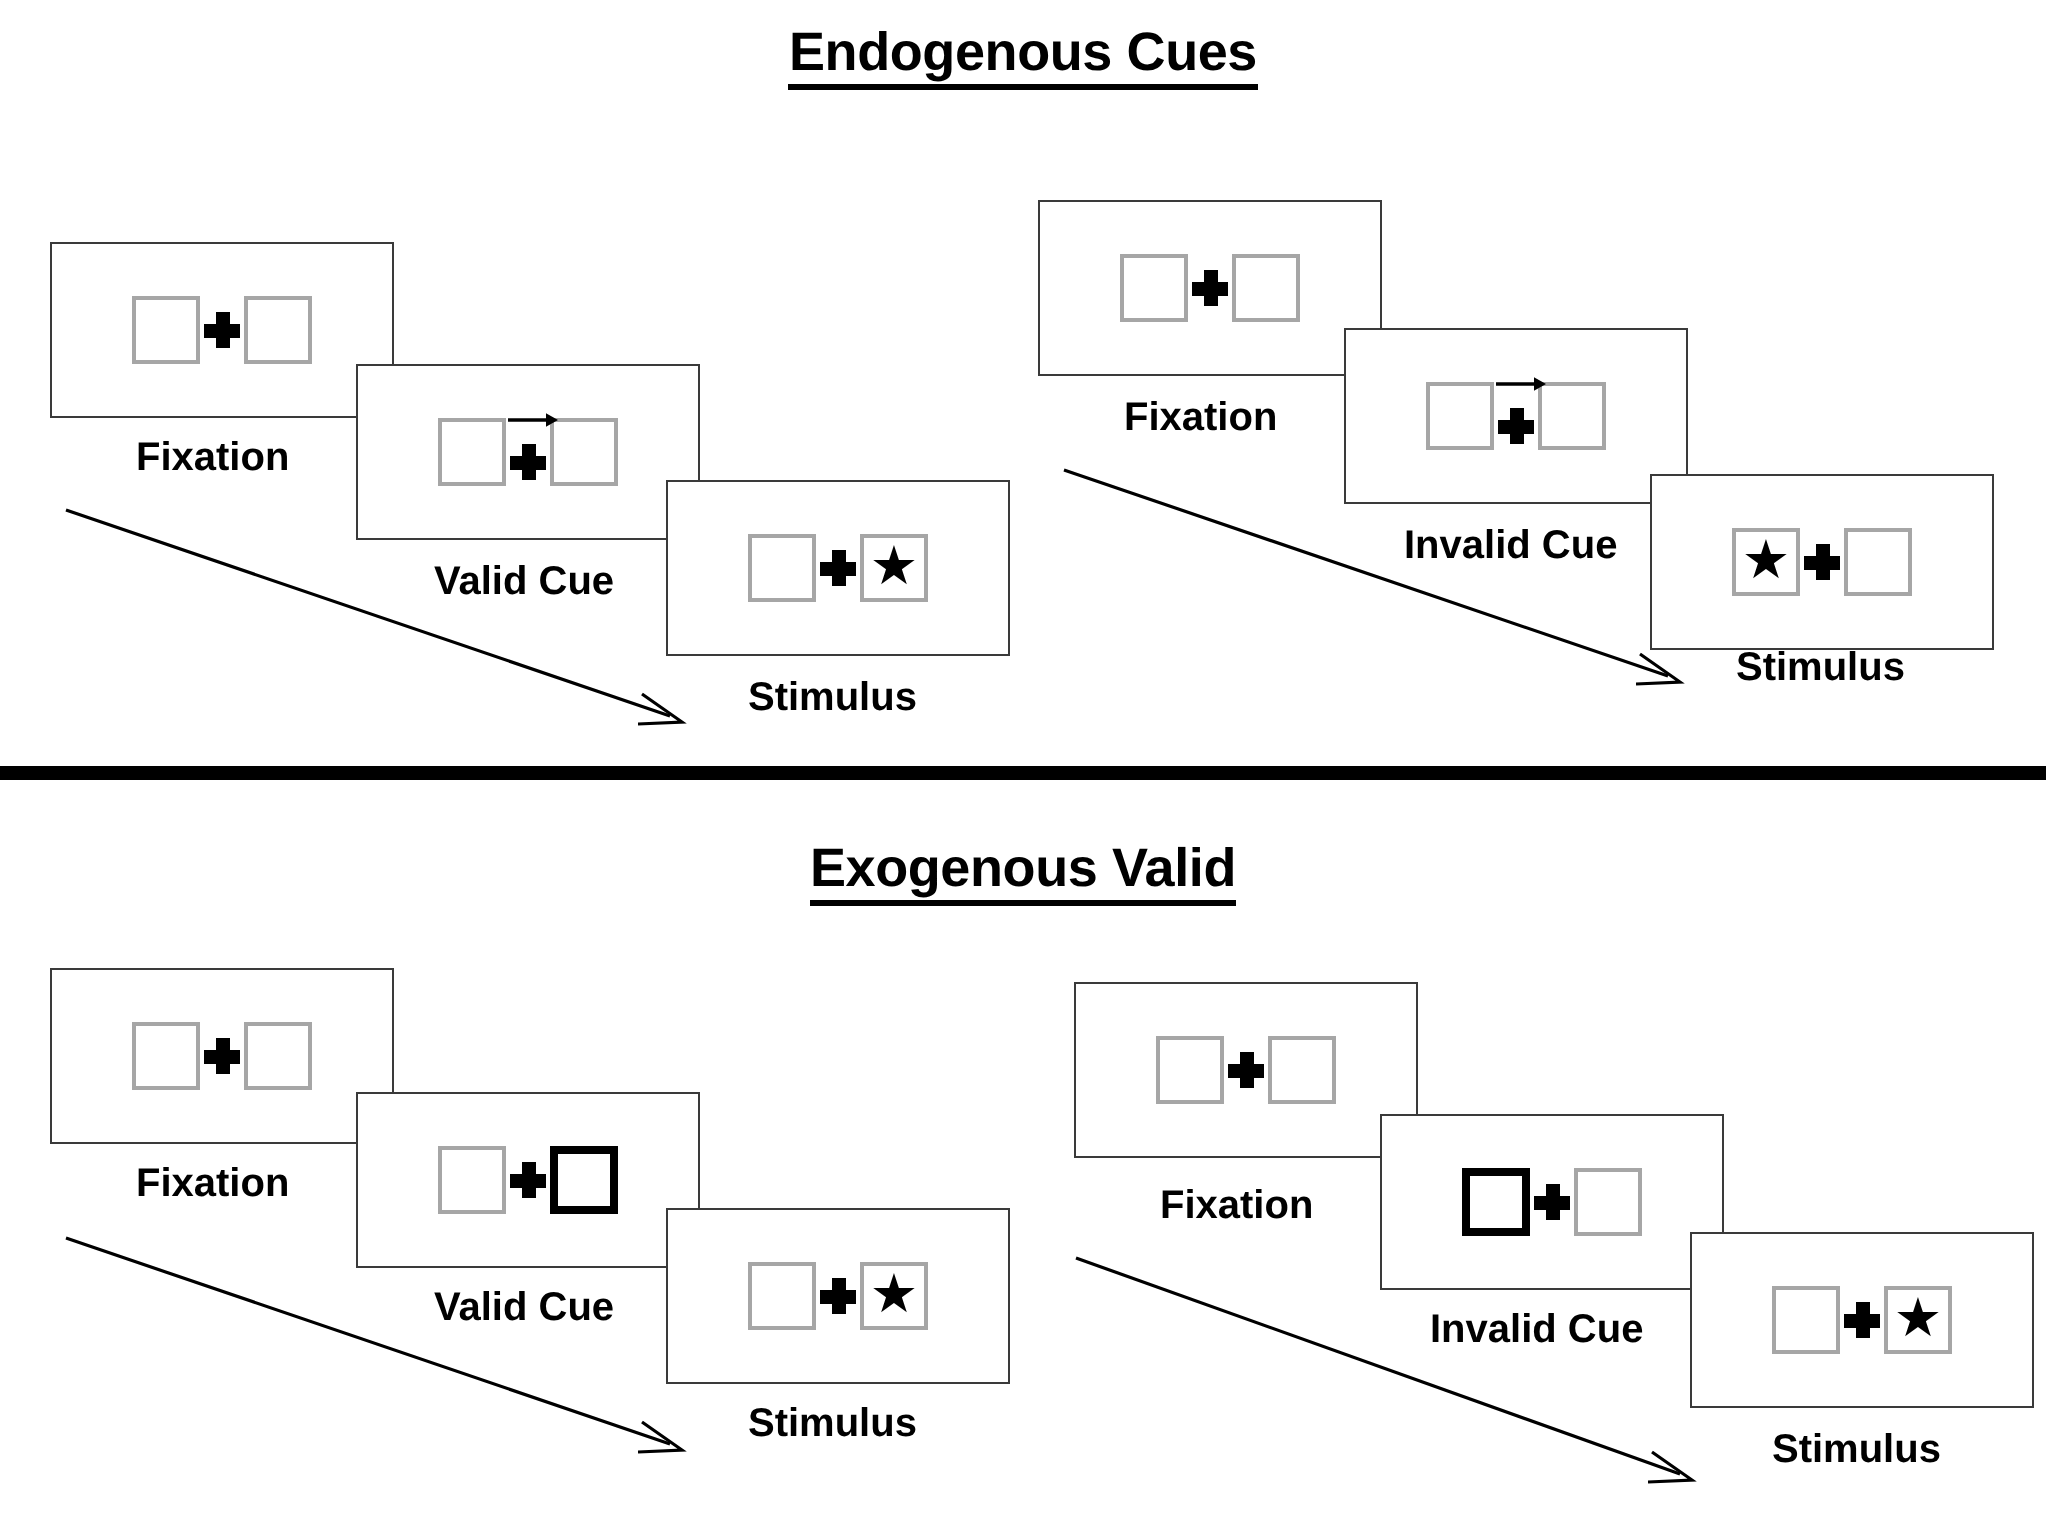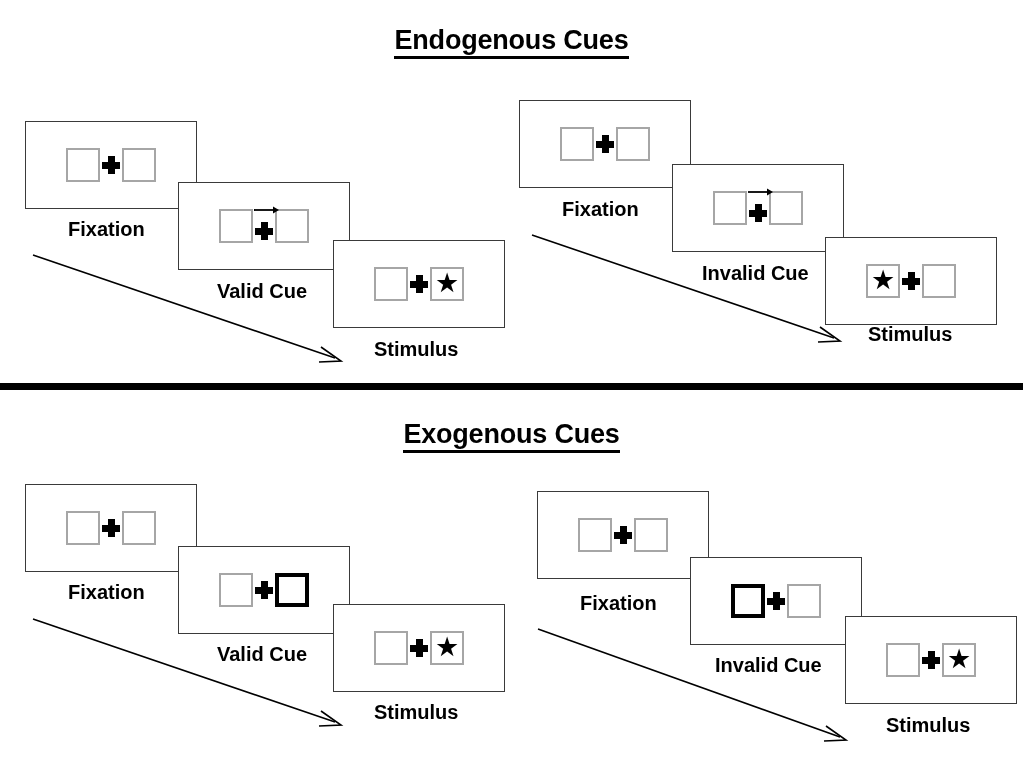--- a/index.html
+++ b/index.html
@@ -140,21 +140,21 @@
   .flow-arrow {
     position: absolute;
     pointer-events: none;
   }
 </style>
 </head>
 <body>
 
 <div id="page">
 
-  <div class="section-title" style="top:25px;">
+  <div class="section-title" style="top:11px;">
     <span>Endogenous Cues</span>
   </div>
 
   <div class="panel" style="left:25px; top:121px; width:172px; height:88px;">
     <div class="panel-inner">
       <div class="box">
         
       </div>
       <div class="plus"></div>
       <div class="box">
@@ -229,21 +229,21 @@
   <div class="panel-label" style="left:868px; top:323px;">Stimulus</div>
 
   <svg class="flow-arrow" style="left:524px; top:228px; width:325px; height:120px;" viewBox="0 0 325 120">
     <line x1="8" y1="7" x2="310" y2="110" stroke="#000" stroke-width="1.6"></line>
     <polyline points="296,99 316,113 294,114" fill="none" stroke="#000" stroke-width="1.6"></polyline>
   </svg>
 
   <div class="divider" style="top:383px;"></div>
 
   <div class="section-title" style="top:419px;">
-    <span>Exogenous Cues</span>
+    <span>Exogenous Valid</span>
   </div>
 
   <div class="panel" style="left:25px; top:484px; width:172px; height:88px;">
     <div class="panel-inner">
       <div class="box"></div>
       <div class="plus"></div>
       <div class="box"></div>
     </div>
   </div>
   <div class="panel-label" style="left:68px; top:581px;">Fixation</div>

